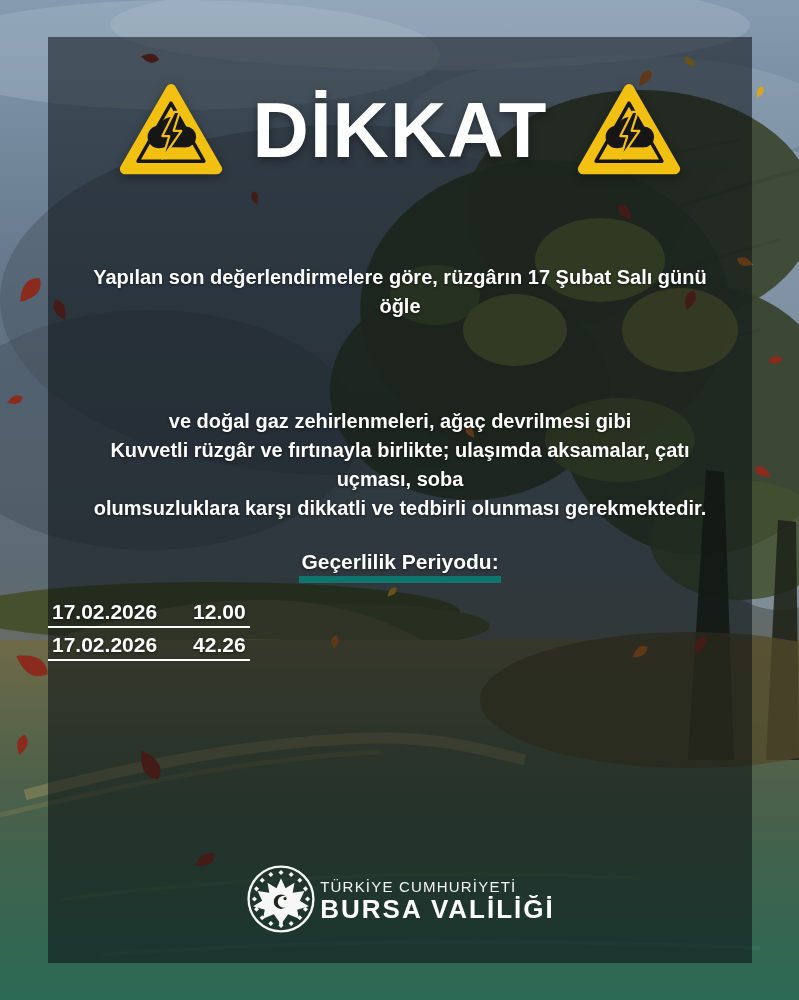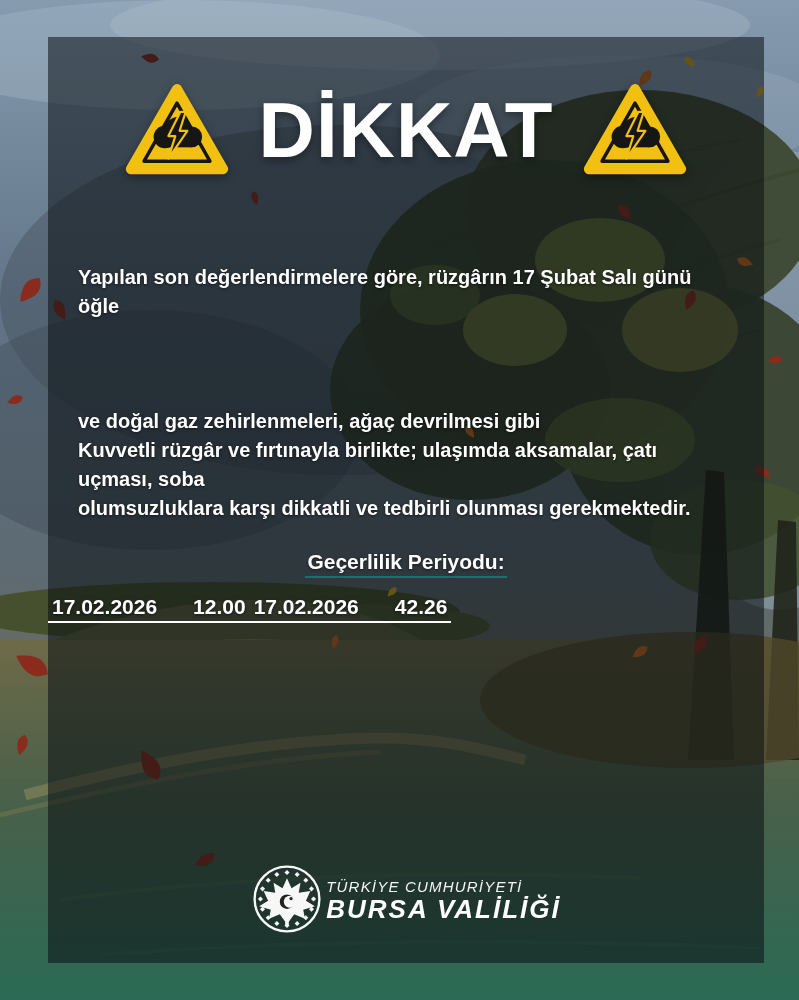--- a/index.html
+++ b/index.html
@@ -3,57 +3,57 @@
 <meta charset="utf-8">
 <style>
   html,body{margin:0;padding:0;background:#222;}
   .page{
     position:relative;width:799px;height:1000px;overflow:hidden;
     font-family:"Liberation Sans", sans-serif;color:#fff;
   }
   .bg{position:absolute;inset:0;z-index:0;}
   .panel{
     position:absolute;left:48px;top:37px;width:704px;height:926px;
-    background:rgba(10,14,18,0.55);z-index:2;padding-left:12px;
+    background:rgba(10,14,18,0.55);z-index:2;
   }
   .title-row{
     position:absolute;top:44px;left:0;right:0;
     display:flex;align-items:center;justify-content:center;gap:30px;
   }
   .tri{width:104px;height:98px;flex:0 0 auto;filter:drop-shadow(0 3px 5px rgba(0,0,0,.35));}
   .page-title{
     font-size:78px;font-weight:900;letter-spacing:1px;line-height:1;
     margin:0;text-shadow:0 3px 8px rgba(0,0,0,.4);white-space:nowrap;
   }
   .para{
-    position:absolute;left:30px;right:30px;text-align:left;
+    position:absolute;left:30px;right:30px;text-align:center;
     font-size:20px;font-weight:700;line-height:29px;
     text-shadow:0 1px 3px rgba(0,0,0,.55);
   }
   .para1{top:226px;}
   .para2{top:370px;}
   .validity{
     position:absolute;top:513px;left:0;right:0;text-align:center;
     font-size:21px;font-weight:700;text-shadow:0 1px 3px rgba(0,0,0,.55);
   }
   .validity .heading{
-    display:inline-block;border-bottom:2px solid #0f766e;padding:0 2px 2px 2px;line-height:24px;
+    display:inline-block;border-bottom:7px solid #0f766e;padding:0 2px 2px 2px;line-height:24px;
   }
   .validity .row{
     display:inline-flex;gap:36px;border-bottom:2px solid #fff;
     padding:0 4px 2px 4px;line-height:24px;margin-top:5px;
   }
-  .validity .rows{display:flex;flex-direction:row;align-items:flex-start;margin-top:12px;}
+  .validity .rows{display:flex;flex-direction:column;align-items:flex-start;margin-top:12px;}
   .closing{
     position:absolute;top:634px;left:0;right:0;text-align:center;
     font-size:20px;font-weight:700;text-shadow:0 1px 3px rgba(0,0,0,.55);
   }
   .footer{
     position:absolute;top:826px;left:0;right:0;
-    display:flex;align-items:center;justify-content:center;gap:3px;font-style:italic;
+    display:flex;align-items:center;justify-content:center;gap:3px;
   }
   .emblem{width:72px;height:72px;flex:0 0 auto;opacity:.96;}
   .footer-text{display:flex;flex-direction:column;justify-content:center;}
   .footer-line1{font-size:15px;letter-spacing:1.2px;font-weight:400;opacity:.95;line-height:19px;}
   .footer-line2{font-size:26px;letter-spacing:2px;font-weight:700;line-height:26px;}
 </style>
 </head>
 <body>
 
 <div class="page">

